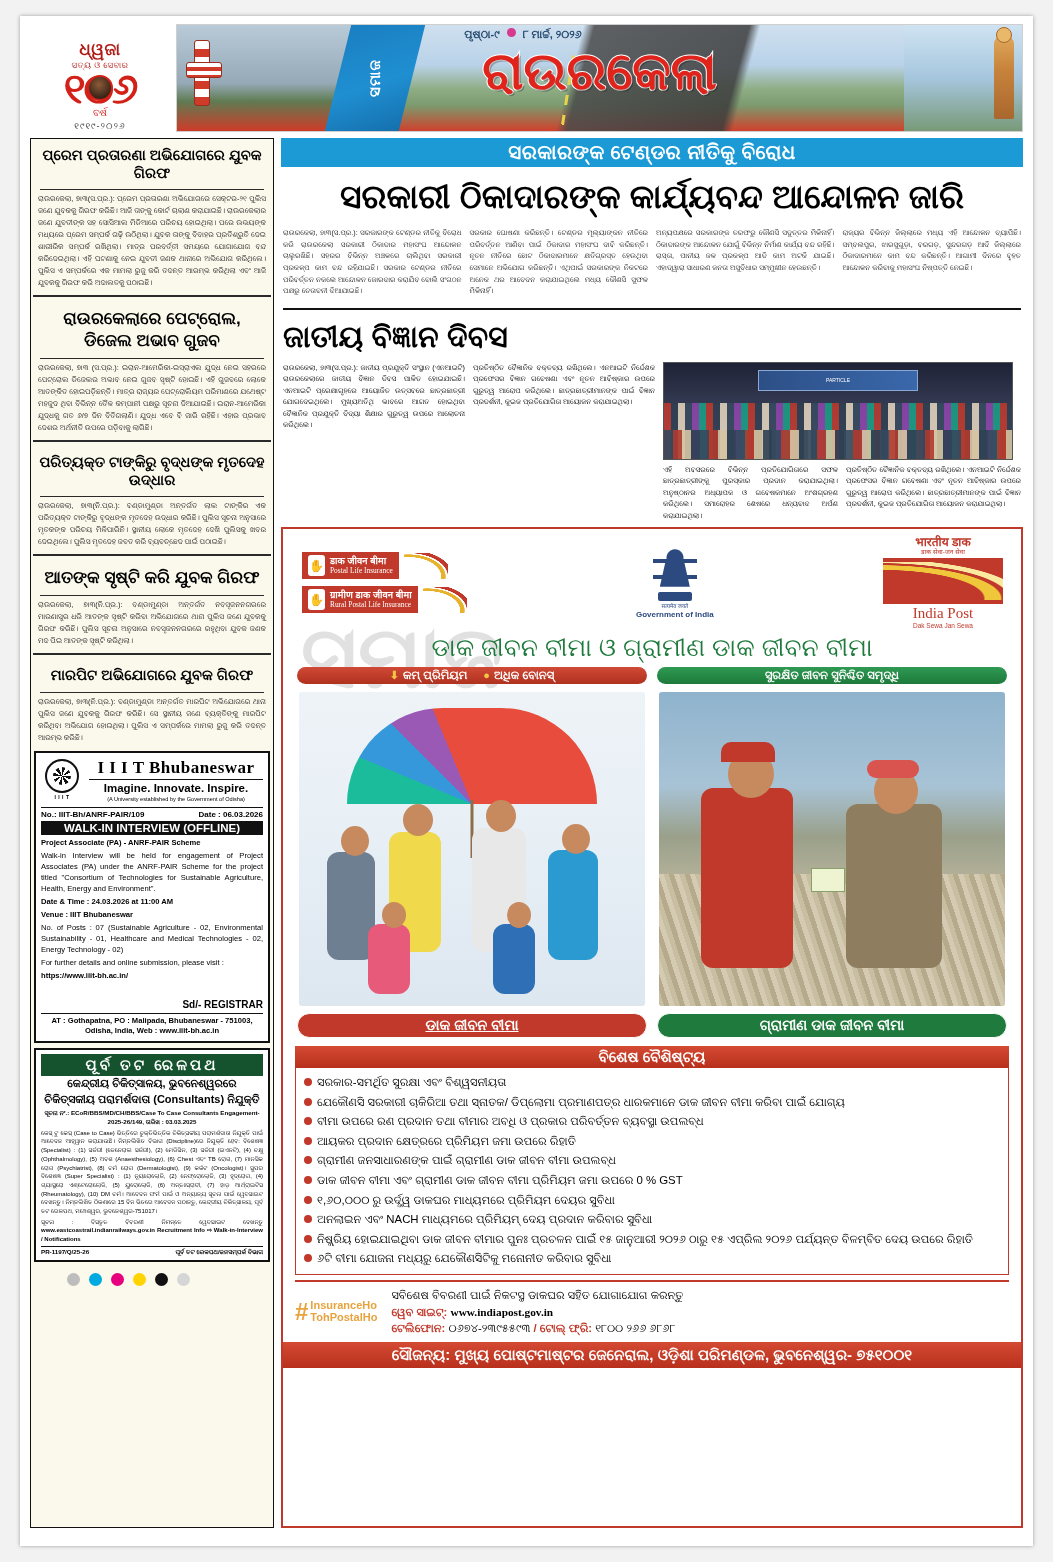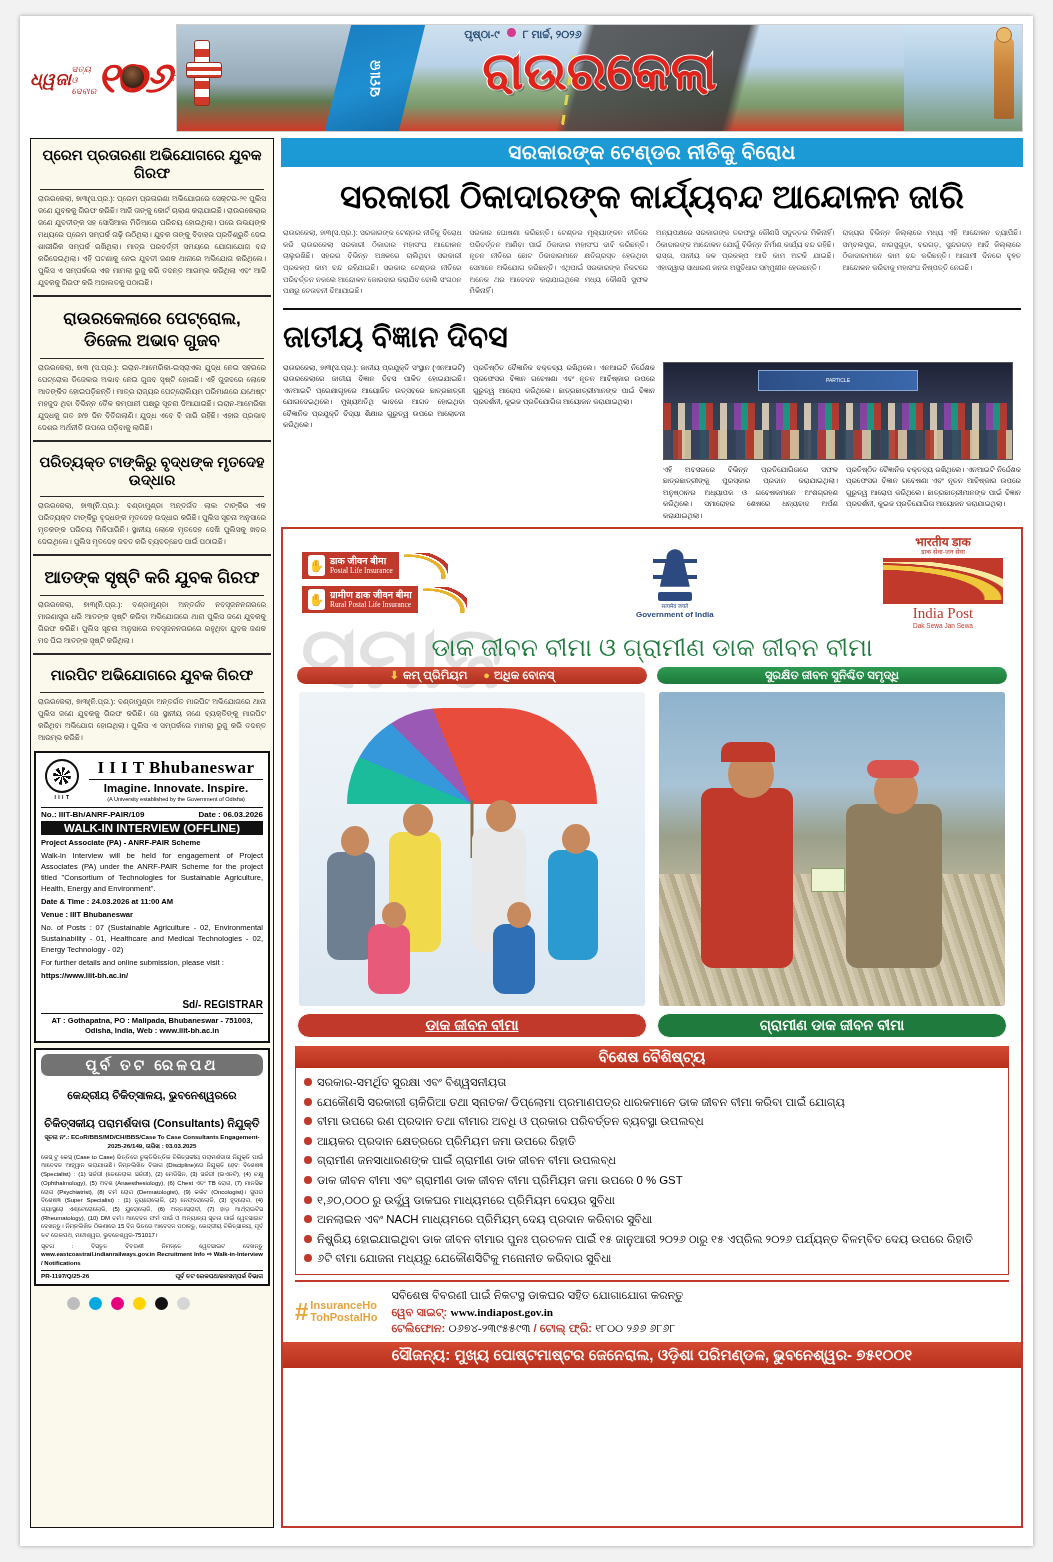--- a/index.html
+++ b/index.html
@@ -13,22 +13,22 @@
     width:1013px; height:1530px; margin-top:16px;
     background:#ffffff; position:relative;
     box-shadow:0 0 4px rgba(0,0,0,.35);
     padding:8px 10px 4px 10px;
     overflow:hidden;
   }
 
   
   .masthead { display:flex; height:108px; gap:6px; }
   .logo-box {
-    width:140px; display:flex; flex-direction:row;
-    align-items:center; justify-content:flex-start; padding-top:2px;font-style:italic;
+    width:140px; display:flex; flex-direction:column;
+    align-items:center; justify-content:flex-end; padding-top:2px;
   }
   .logo-samaja {
     font-size:17px; color:#b01b16; font-weight:bold;
     letter-spacing:.5px; line-height:1;
   }
   .logo-sub1 { font-size:8.5px; color:#b01b16; margin-top:2px; letter-spacing:.4px; }
   .logo-num {
     font-size:42px; color:#d32018; font-weight:bold; line-height:.95;
     position:relative; margin-top:-2px; letter-spacing:-2px;
   }
@@ -150,22 +150,22 @@
   .iiit-titles { flex:1; text-align:center; }
   .iiit-t1 { font-family:"Liberation Serif", serif; font-size:17px; font-weight:bold; letter-spacing:.5px; border-bottom:1px solid #111; padding-bottom:1px;}
   .iiit-t2 { font-size:11.5px; font-weight:bold; margin-top:2px; }
   .iiit-t3 { font-size:5.6px; margin-top:2px; }
   .iiit-meta { display:flex; justify-content:space-between; font-size:8px; font-weight:bold; border-top:1px solid #111; padding-top:2px; margin-top:1px;text-align:right;}
   .iiit-banner { background:#111; color:#fff; text-align:center; font-size:11.5px; font-weight:bold; margin-top:2px; padding:1px 0; }
   .ad-text { font-size:7.6px; line-height:1.45; text-align:justify; margin-top:2px; }
   .ad-sign { text-align:right; font-size:10px; font-weight:bold; margin-top:18px; }
   .iiit-foot { border-top:1px solid #111; margin-top:3px; padding-top:2px; text-align:center; font-size:7.6px; font-weight:bold; line-height:1.4;}
 
-  .rail-head { background:#737373; color:#fff; text-align:center; font-size:15px; font-weight:bold; letter-spacing:3px; padding:2px 0;border-radius:7px; }
-  .rail-sub { text-align:center; font-size:11px; font-weight:bold; line-height:1.35; padding:12px 2px 1px 2px; }
+  .rail-head { background:#14532d; color:#fff; text-align:center; font-size:15px; font-weight:bold; letter-spacing:3px; padding:2px 0; }
+  .rail-sub { text-align:center; font-size:11px; font-weight:bold; line-height:1.35; padding:0 2px 1px 2px; }
   .rail-ref { text-align:center; font-size:6.2px; font-weight:bold; line-height:1.4; padding:2px 0; }
   .rail-body { font-size:6px; line-height:1.45; text-align:justify; }
   .rail-foot { display:flex; justify-content:space-between; font-size:6.2px; font-weight:bold; border-top:1px solid #111; margin-top:2px; padding-top:1px;}
 
   
   .topic-bar {
     background:#1b9ad6; color:#fff; text-align:center;
     font-size:20px; font-weight:bold; padding:3px 0; letter-spacing:.4px;
   }
   .main-hl {

